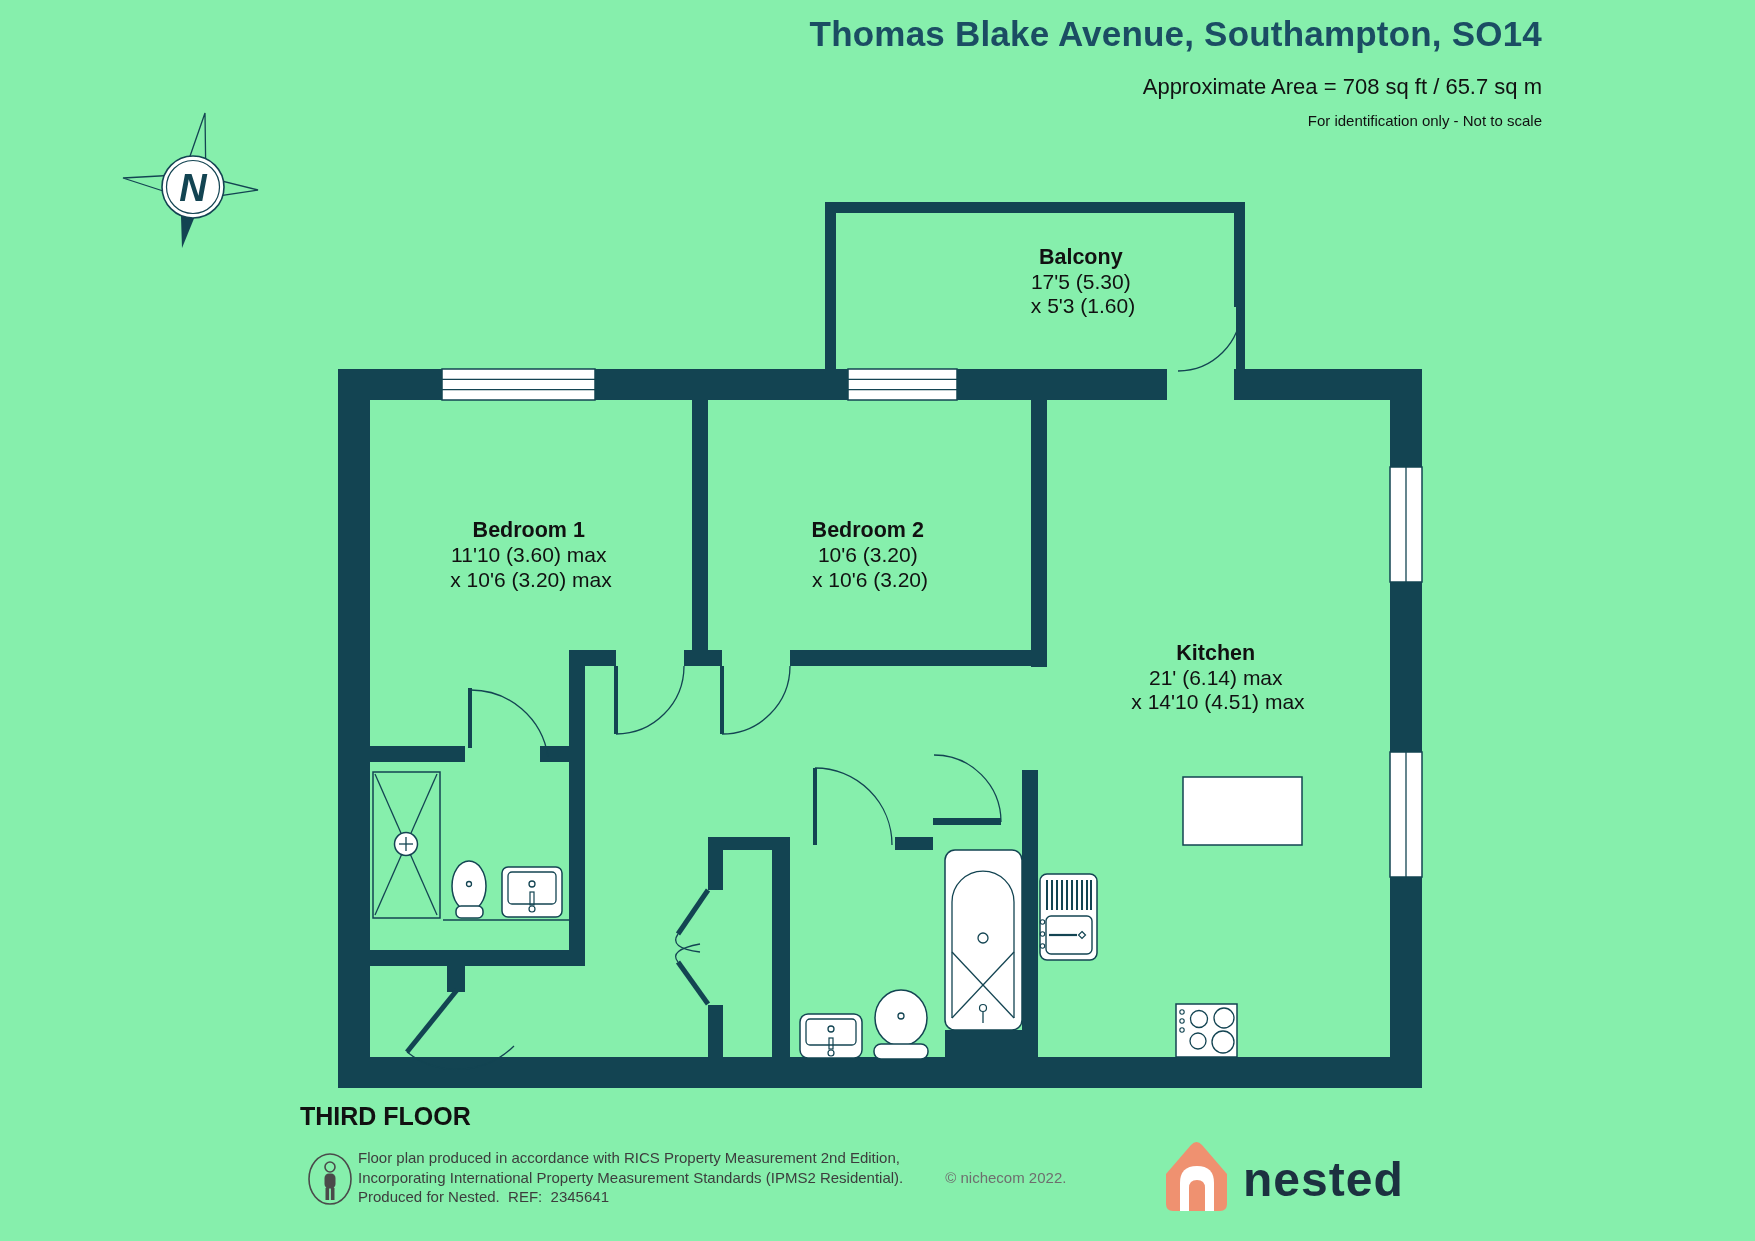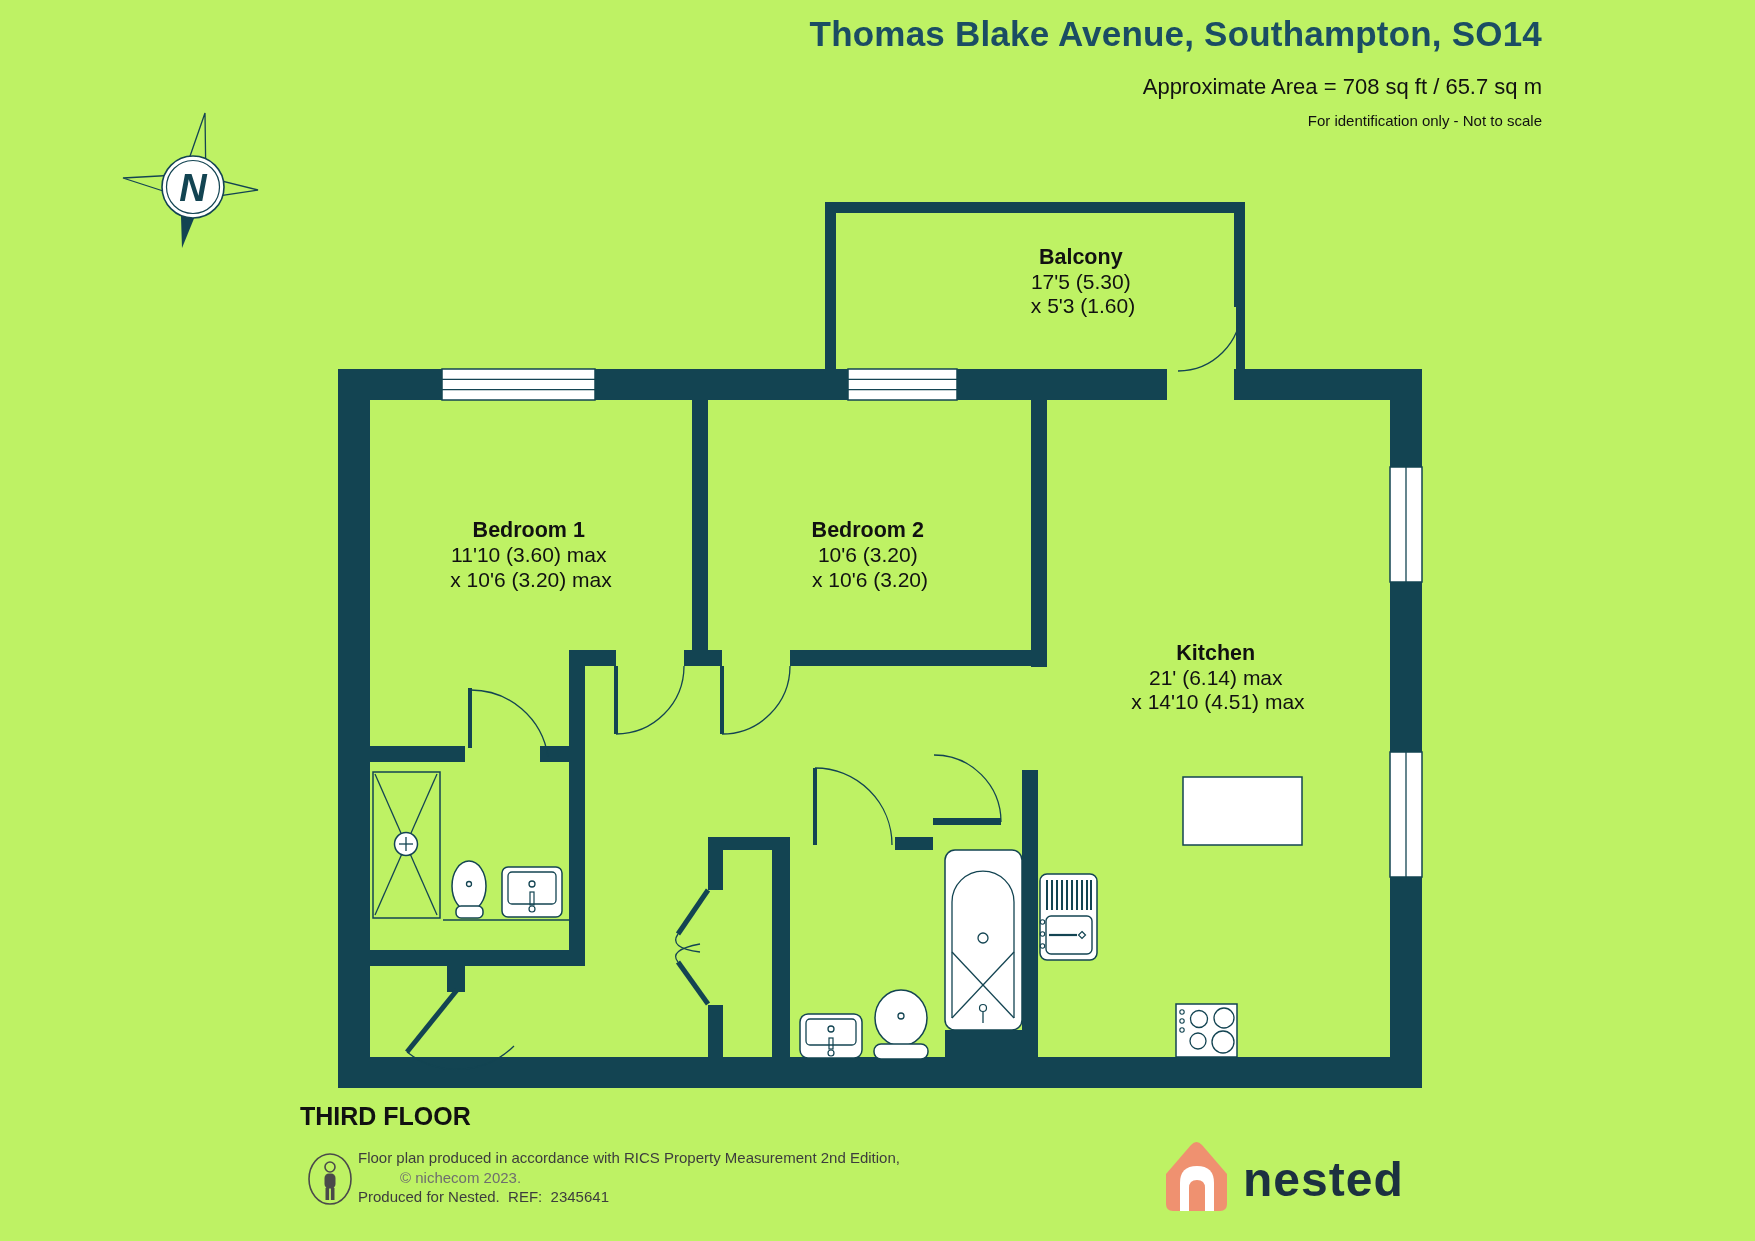--- a/index.html
+++ b/index.html
@@ -1,16 +1,16 @@
 <!DOCTYPE html>
 <html><head>
 <meta charset="utf-8">
 <style>
   html,body{margin:0;padding:0;background:#ffffff;font-family:"Liberation Sans",sans-serif;}
-  .page{position:relative;width:1755px;height:1241px;background:#bef264;overflow:hidden;}
+  .page{position:relative;width:1755px;height:1241px;background:#86efac;overflow:hidden;}
 
   .header{position:absolute;top:14px;right:213px;text-align:right;}
   .title{font-size:35px;font-weight:bold;color:#1b4d63;letter-spacing:.2px;white-space:pre;}
   .area{font-size:22px;color:#111111;margin-top:20px;white-space:pre;}
   .note{font-size:15px;color:#111111;margin-top:12px;white-space:pre;}
 
   svg.plan{position:absolute;left:0;top:0;}
   .wall{fill:#134452;stroke:none;}
   .thin{stroke:#134452;stroke-width:1.5;fill:none;}
   .thin2{stroke:#134452;stroke-width:1.3;fill:none;}
@@ -265,21 +265,22 @@
     <ellipse cx="26" cy="29" rx="21" ry="25" fill="none" stroke="#4a4a4a" stroke-width="1.6"></ellipse>
     <circle cx="26" cy="17" r="5" fill="none" stroke="#4a4a4a" stroke-width="1.6"></circle>
     <rect x="20.5" y="23.5" width="11" height="15" rx="4.5" fill="#4a4a4a"></rect>
     <rect x="21.5" y="38" width="3.6" height="12" fill="#4a4a4a"></rect>
     <rect x="26.9" y="38" width="3.6" height="12" fill="#4a4a4a"></rect>
   </svg>
 
   <div class="footer-text">
     <div class="line">Floor plan produced in accordance with RICS Property Measurement 2nd Edition,</div>
     <div class="line line-flex">
-      <span class="copyright">© nichecom 2023.</span>
+      <span>Incorporating International Property Measurement Standards (IPMS2 Residential).</span>
+      <span class="copyright">© nichecom 2022.</span>
     </div>
     <div class="line">Produced for Nested.  REF:  2345641</div>
   </div>
 
   <svg class="brand-svg" width="300" height="100" viewBox="0 0 300 100">
     <g>
       <path d="M 8,44 L 33,15 Q 38.5,9 44,15 L 69,44 L 69,74 Q 69,81 62,81 L 15,81 Q 8,81 8,74 Z" fill="#ef9170"></path>
       <path d="M 22,81 L 22,53 Q 22,36 39,36 Q 56,36 56,53 L 56,81 Z" fill="#ffffff"></path>
       <path d="M 31,81 L 31,58 Q 31,50 39,50 Q 47,50 47,58 L 47,81 Z" fill="#ef9170"></path>
     </g>

